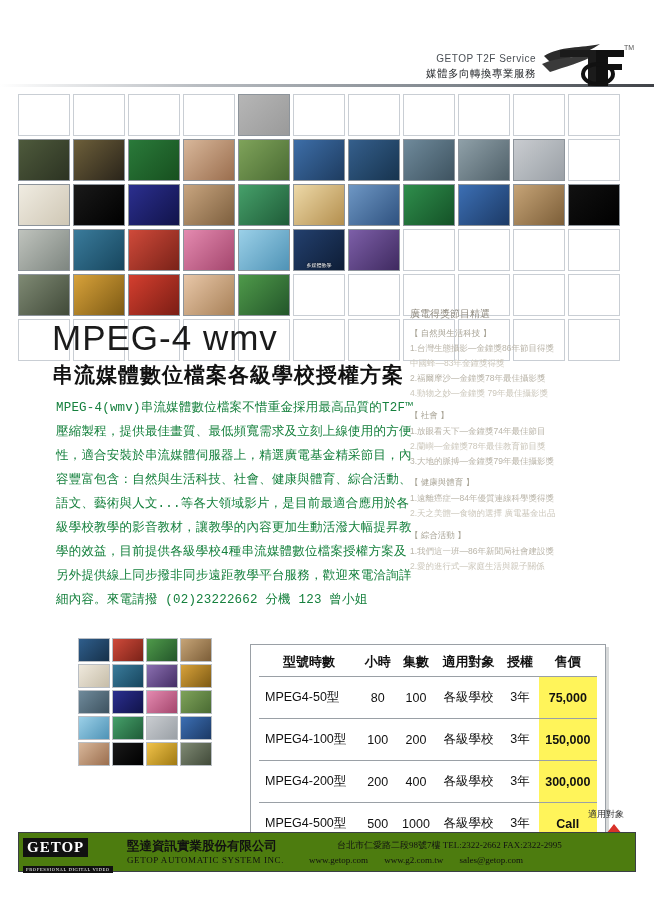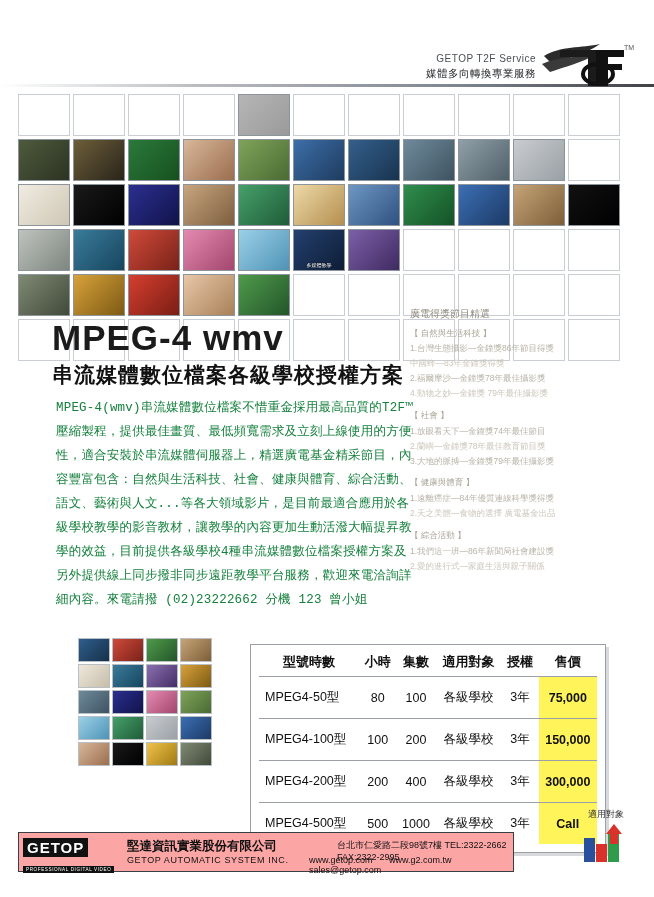--- a/index.html
+++ b/index.html
@@ -94,21 +94,21 @@
   
   .title-block {
     position: absolute;
     left: 52px; top: 320px;
     width: 440px;
   }
   .title-main {
     font-size: 35px;
     letter-spacing: 1px;
     color: #1b1b1b;
-    font-weight: 700;
+    font-weight: 400;
     line-height: 1.05;
   }
   .title-sub {
     font-size: 21px;
     letter-spacing: 1px;
     color: #111;
     font-weight: 700;
     margin-top: 4px;
   }
 
@@ -211,25 +211,26 @@
   .sponsor-mark {
     position: relative;
     width: 44px; height: 38px;
     margin: 3px auto 0 auto;
   }
 
   
   .footer {
     position: absolute;
     left: 18px; top: 832px;
-    width: 496px;
+    width: 618px;
     height: 40px;
     border: 1px solid #3a3f45;
     box-sizing: border-box;
-    background: #fca5a5;
+    background: #4d7c0f;
+    font-family: Liberation Serif, serif;
   }
   .footer-inner {
     position: relative;
     height: 100%;
   }
   .getop-logo {
     position: absolute;
     left: 4px; top: 5px;
     width: 96px;
   }

